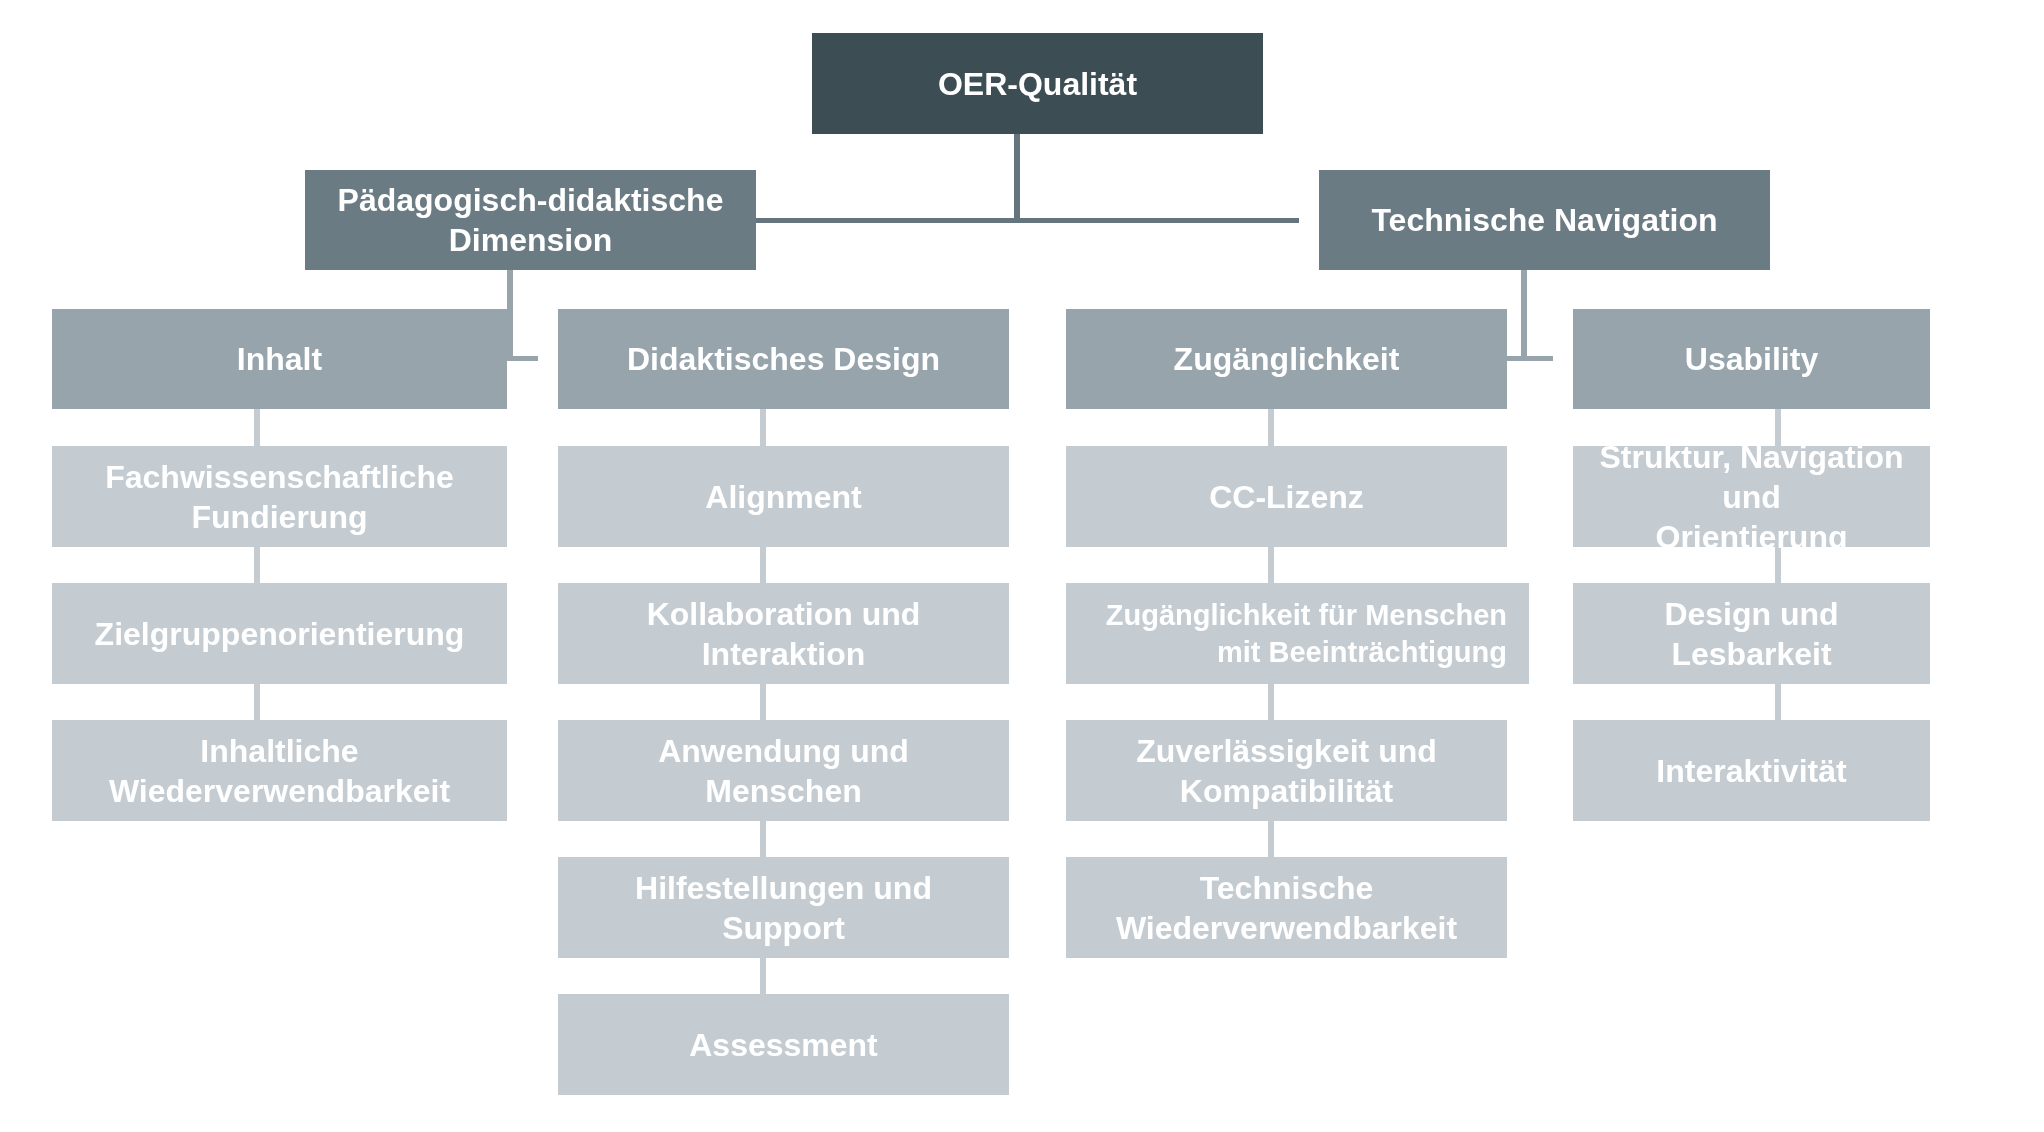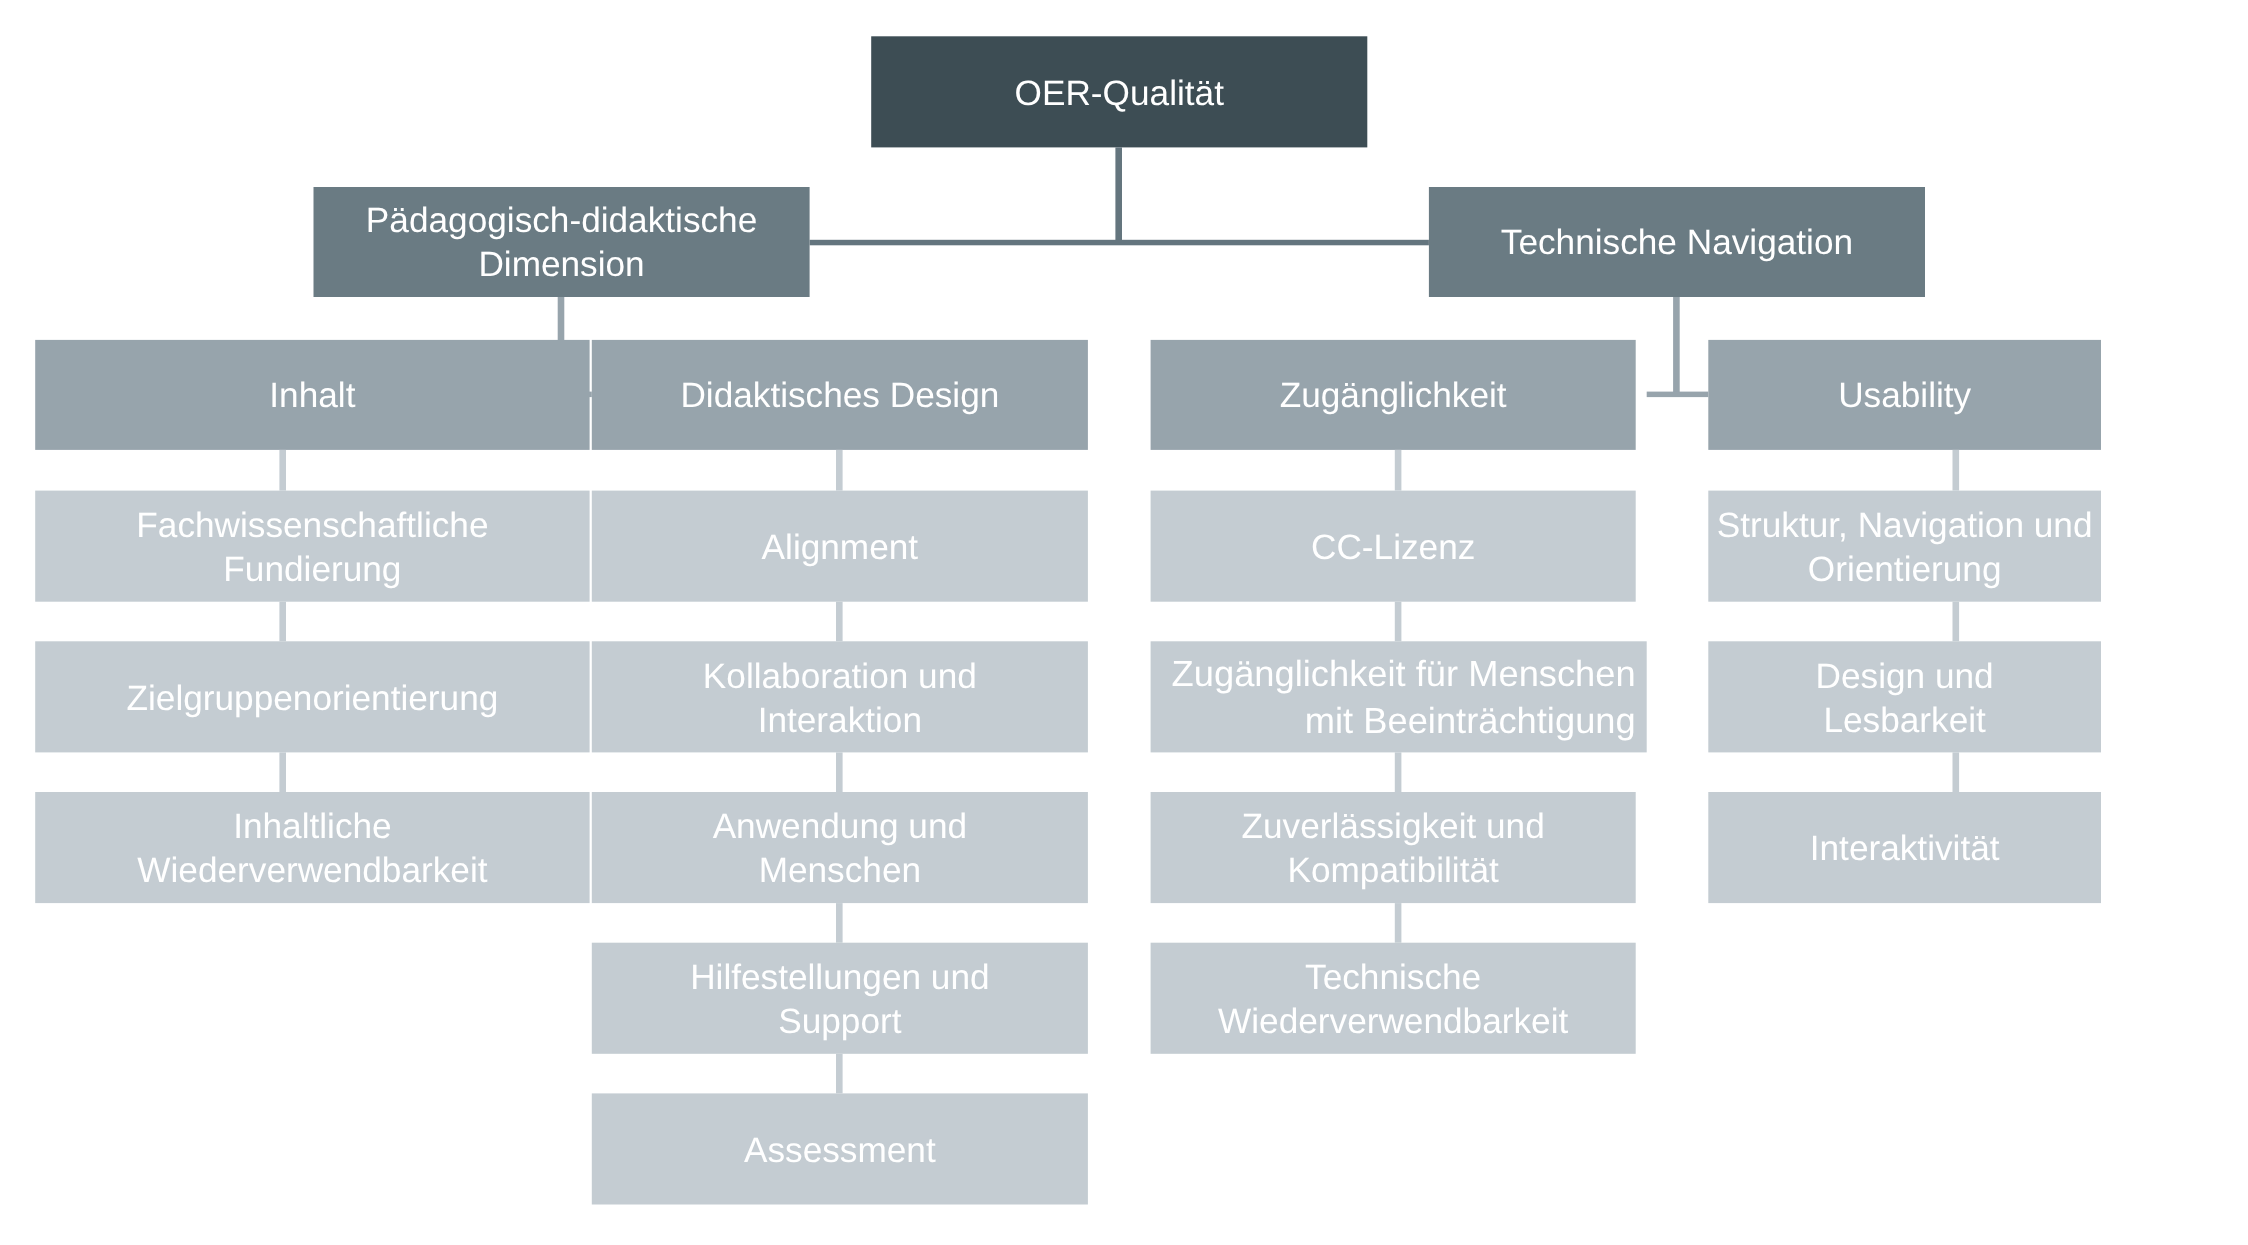--- a/index.html
+++ b/index.html
@@ -3,35 +3,35 @@
 <meta charset="utf-8">
 <style>
   html,body{margin:0;padding:0;background:#ffffff;}
   .canvas{
     position:relative;width:2044px;height:1132px;background:#ffffff;
     font-family:"Liberation Sans",sans-serif;overflow:hidden;
   }
   .node{
     position:absolute;display:flex;align-items:center;justify-content:center;
     text-align:center;white-space:pre-line;color:var(--c-text,#ffffff);
-    font-weight:normal;font-size:32px;line-height:1.25;
+    font-weight:bold;font-size:32px;line-height:1.25;margin-left:20px;
   }
   .root{left:792px;top:33px;width:451px;height:101px;background:var(--c-root,#3d4d54);}
   .dim{top:170px;width:451px;height:100px;background:var(--c-dim,#6a7b83);}
   .dim1{left:285px}
   .dim2{left:1299px}
   .hdr{top:309px;height:100px;background:var(--c-header,#97a4ac);}
   .item{height:101px;background:var(--c-item,#c4ccd2);}
-  .col1{left:32px;width:504px}
+  .col1{left:32px;width:455px}
   .col2{left:538px;width:451px}
   .col3{left:1046px;width:441px}
   .col4{left:1553px;width:357px}
   .r0{top:446px}.r1{top:583px}.r2{top:720px}.r3{top:857px}.r4{top:994px}
   
-  .align-right{justify-content:flex-end;text-align:right;padding-right:10px;font-size:33px;}
+  .align-right{justify-content:flex-end;text-align:right;padding-right:22px;font-size:29px;}
   .conn{position:absolute;}
   .conn.dark{background:var(--c-line-dark,#64757e);}
   .conn.mid{background:var(--c-line-mid,#97a4ac);}
   .conn.light{background:var(--c-line-light,#c4ccd2);}
 </style>
 </head>
 <body>
 
 <div class="canvas">
 

